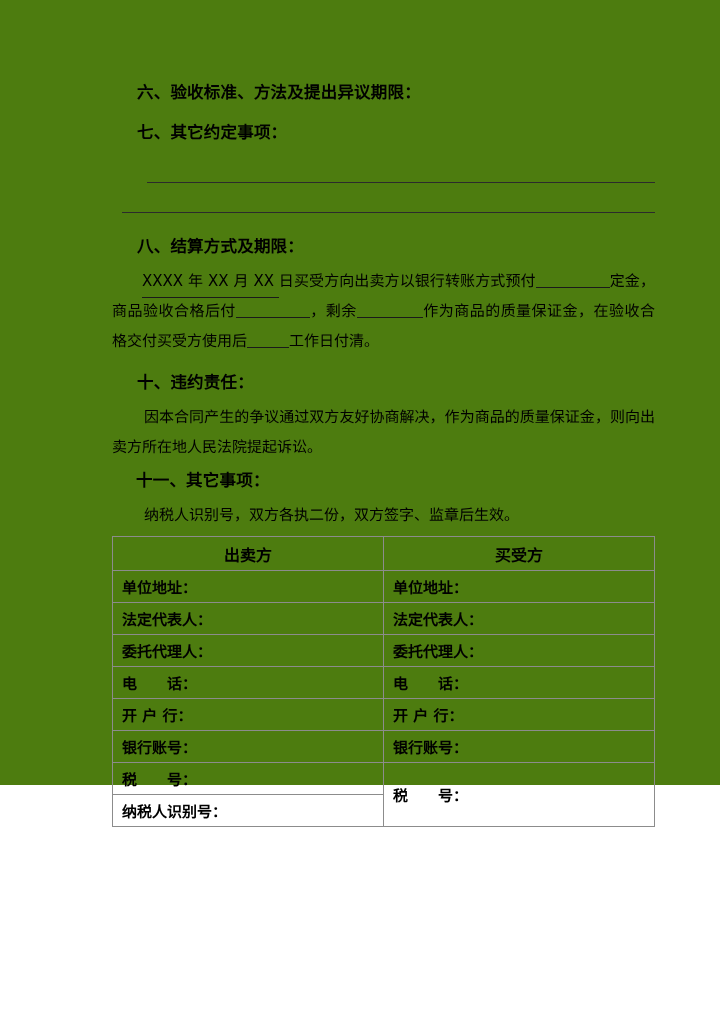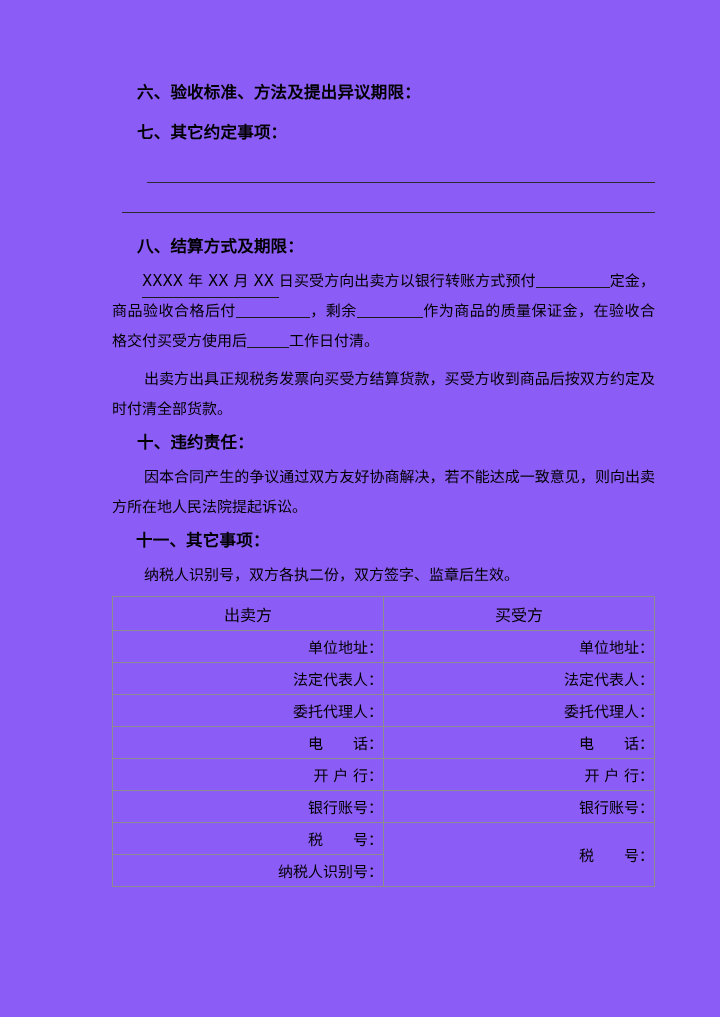--- a/index.html
+++ b/index.html
@@ -15,22 +15,22 @@
     font-family: "DejaVu Sans", "Liberation Sans", sans-serif;
     color: #000000;
     overflow: hidden;
   }
 
   .page {
     position: absolute;
     left: 0;
     top: 0;
     width: 720px;
-    height: 1017px;
-    background: #8b5cf6;
+    height: 785px;
+    background: #4d7c0f;
   }
 
   .content {
     position: absolute;
     left: 112px;
     top: 78px;
     width: 543px;
   }
 
   
@@ -92,30 +92,30 @@
   .sig-table {
     border-collapse: collapse;
     width: 543px;
     table-layout: fixed;
     margin: 0;
   }
   .sig-table td, .sig-table th {
     border: 1px solid #8c8c8c;
     padding: 0 0 0 9px;
     font-size: 15px;
-    font-weight: normal;
-    text-align: right;
+    font-weight: bold;
+    text-align: left;
     vertical-align: middle;
     height: 32px;
     box-sizing: border-box;
     white-space: nowrap;
   }
   .sig-table th {
     text-align: center;
-    font-weight: normal;
+    font-weight: bold;
     font-size: 16px;
     height: 34px;
     padding-left: 0;
   }
   .sig-table td.merged { height: 64px; }
 </style>
 </head>
 <body>
 
 <div class="page">
@@ -138,27 +138,26 @@
 
     <div class="gap-10"></div>
 
     <div class="heading">八、结算方式及期限：</div>
     <div class="gap-4"></div>
     <div class="para ind-small"><span class="uline"><span>XXXX</span>&nbsp;<span>年</span>&nbsp;<span>XX</span>&nbsp;<span>月</span>&nbsp;<span>XX</span>&nbsp;</span><span>日</span><span>买受方向出卖方以银行转账方式预付</span><span class="blank b-xl"></span><span>定金，商品验收合格后付</span><span class="blank b-xl"></span><span>，剩余</span><span class="blank b-l"></span><span>作为商品的质量保证金，在验收合格交付买受方使用后</span><span class="blank b-s"></span><span>工作日付清。</span></div>
 
     <div class="gap-4"></div>
 
     <div class="gap-4"></div>
-    <div class="para indent">出卖方出具正规税务发票向买受方结算货款，买受方收到商品后按双方约定及时付清全部货款。</div>
 
     <div class="gap-4"></div>
 
     <div class="heading">十、违约责任：</div>
     <div class="gap-4"></div>
-    <div class="para indent">因本合同产生的争议通过双方友好协商解决，若不能达成一致意见，则向出卖方所在地人民法院提起诉讼。</div>
+    <div class="para indent">因本合同产生的争议通过双方友好协商解决，作为商品的质量保证金，则向出卖方所在地人民法院提起诉讼。</div>
 
     <div class="gap-4"></div>
 
     <div class="heading tight">十一、其它事项：</div>
     <div class="gap-4"></div>
     <div class="para indent">纳税人识别号，双方各执二份，双方签字、监章后生效。</div>
 
     <div class="gap-6"></div>
 
     <table class="sig-table">

